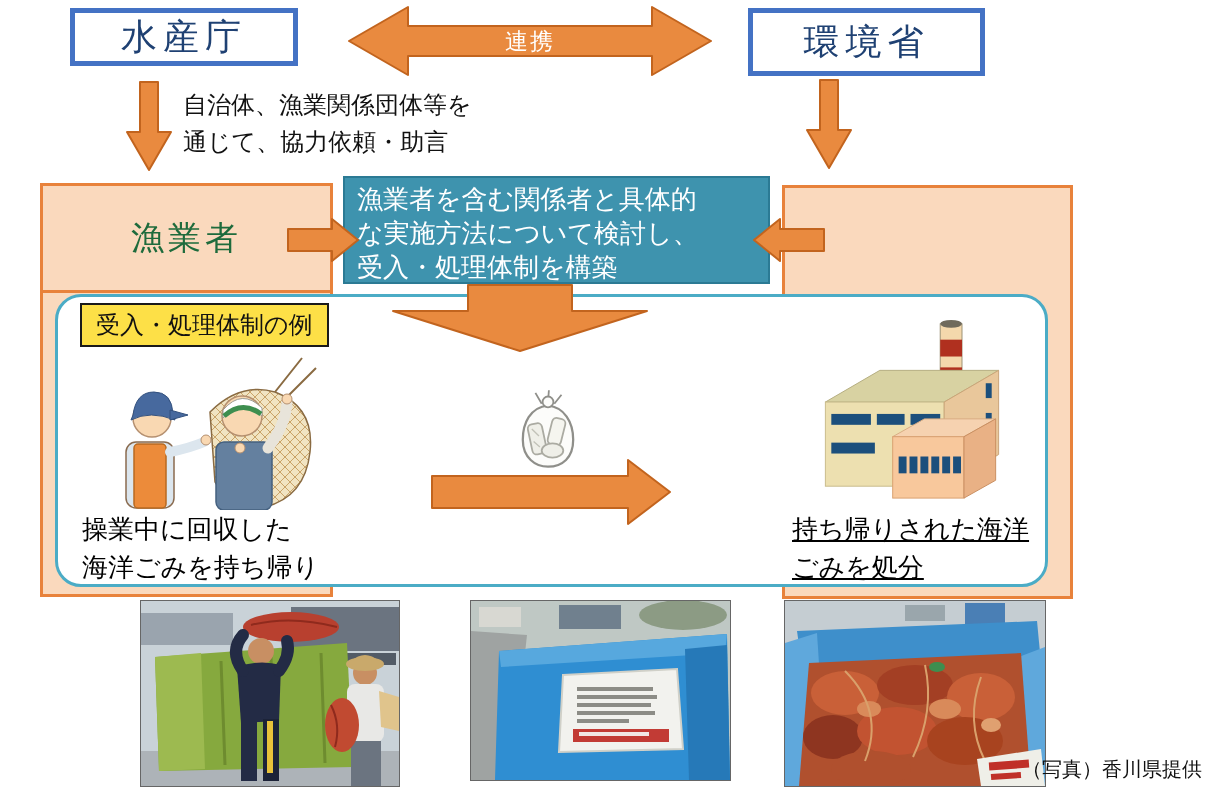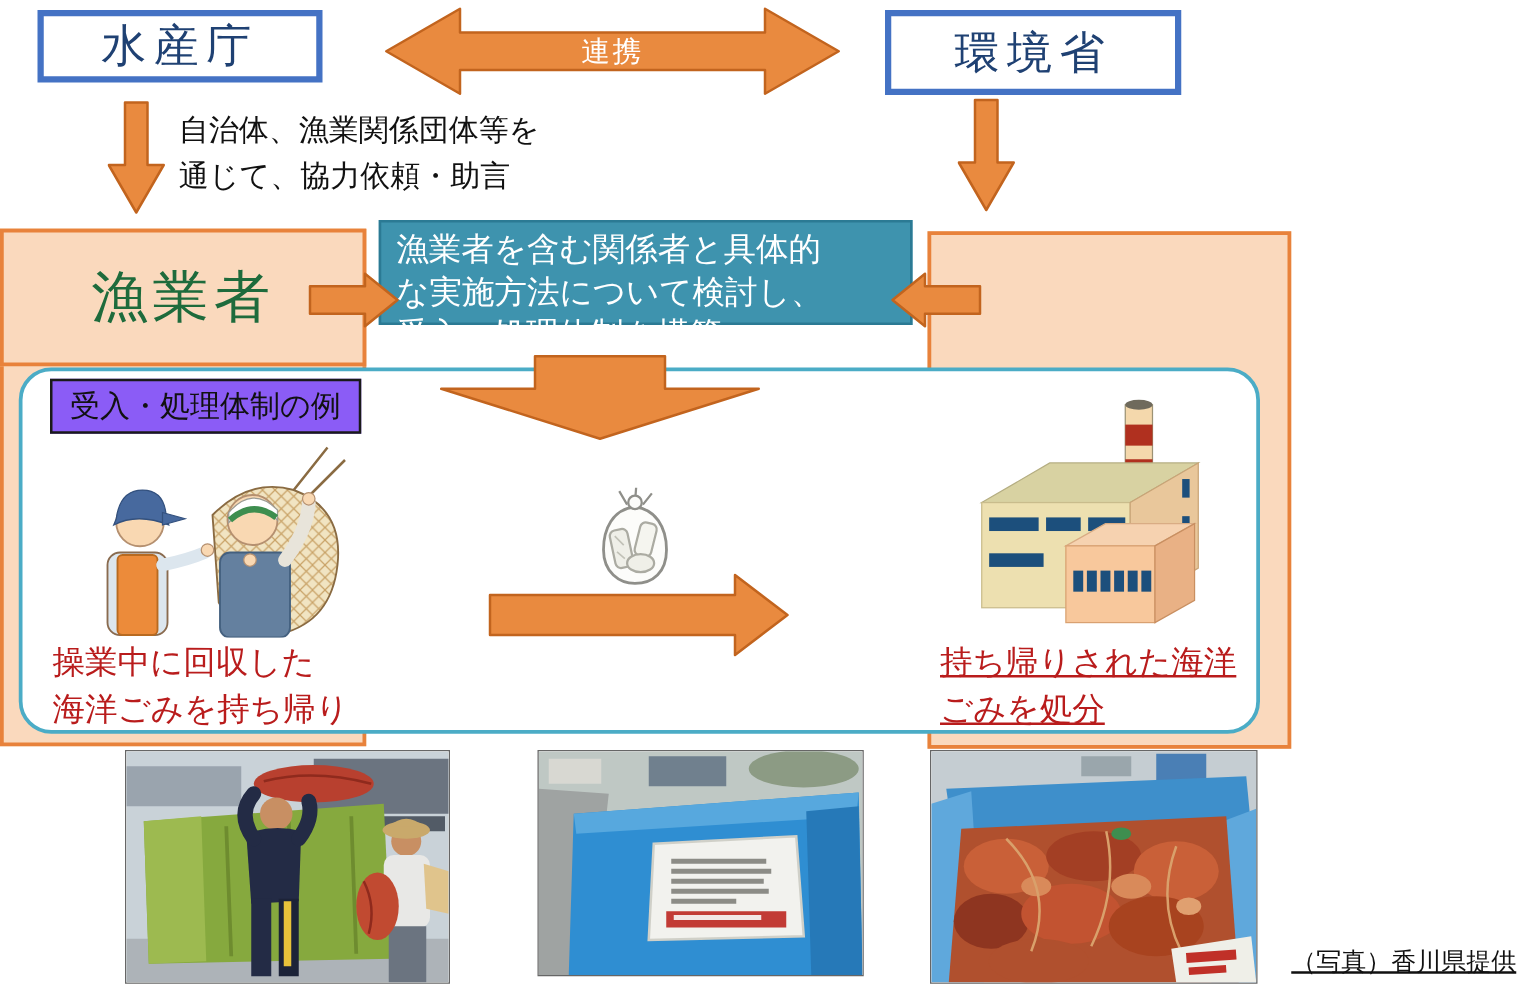--- a/index.html
+++ b/index.html
@@ -1,30 +1,30 @@
 <!DOCTYPE html>
 <html><head>
 <meta charset="utf-8">
 <style>
   html,body{margin:0;padding:0;background:#fff;}
   #canvas{position:relative;width:1220px;height:788px;background:#fff;overflow:hidden;
           font-family:"Liberation Sans", sans-serif;color:#111;}
-  .abs{position:absolute;box-sizing:border-box;}
+  .abs{position:absolute;box-sizing:border-box;margin-left:40px;}
   .preline{white-space:pre-line;}
   .agency-box{border:5px solid #4472C4;background:#fff;display:flex;align-items:center;justify-content:center;
               font-size:36px;letter-spacing:6px;color:#1F4173;font-weight:500;}
   .actor-panel{background:#FAD9BD;border:3px solid #E8823B;}
   .actor-box{background:#FAD9BD;border:3px solid #E8823B;display:flex;align-items:center;justify-content:center;
-             font-size:45px;letter-spacing:4px;color:#1E6B3C;font-weight:500;}
+             font-size:33px;letter-spacing:4px;color:#1E6B3C;font-weight:500;}
   .note{font-size:24px;color:#111;}
   .teal-box{background:#3E93AE;border:2px solid #2B7A94;color:#fff;font-size:26px;line-height:34px;
             padding:4px 12px;z-index:4;}
   .white-box{background:#fff;border:3px solid #4BACC6;border-radius:26px;z-index:3;}
-  .example-label{background:#8b5cf6;border:2px solid #1a1a1a;padding:4px 14px;font-size:24px;color:#111;z-index:4;}
-  .caption{font-size:26px;line-height:38px;color:#b91c1c;z-index:4;}
+  .example-label{background:#fde047;border:2px solid #1a1a1a;padding:4px 14px;font-size:24px;color:#111;z-index:4;}
+  .caption{font-size:26px;line-height:38px;color:#000000;z-index:4;}
   .coop-label{position:absolute;left:0;top:0;width:100%;height:100%;display:flex;align-items:center;
               justify-content:center;color:#fff;font-size:23px;letter-spacing:2px;padding-bottom:4px;}
   .z4{z-index:4;} .z5{z-index:5;}
   .photo{border:1px solid #666;overflow:hidden;}
   .credit{font-size:20px;color:#111;}
   svg{display:block;}
 </style>
 </head>
 <body>
 
@@ -63,21 +63,21 @@
 
   <div class="abs actor-panel" style="left:0;top:183px;width:293px;height:414px;"></div>
   <div class="abs actor-panel" style="left:742px;top:185px;width:291px;height:414px;"></div>
 
   <div class="abs actor-box" style="left:0;top:183px;width:293px;height:110px;">
     <span>漁業者</span>
   </div>
 
   <div class="abs white-box" style="left:15px;top:294px;width:993px;height:293px;"></div>
 
-  <div class="abs teal-box preline" style="left:303px;top:176px;width:427px;height:84px;">漁業者を含む関係者と具体的
+  <div class="abs teal-box preline" style="left:303px;top:176px;width:427px;height:108px;">漁業者を含む関係者と具体的
 な実施方法について検討し、
 受入・処理体制を構築</div>
 
   <div class="abs z5" style="left:246px;top:217px;width:74px;height:46px;">
     <svg width="74" height="46" viewBox="0 0 74 46" aria-hidden="true">
       <polygon points="2,12 46,12 46,2 72,23 46,44 46,34 2,34" fill="#E98A3F" stroke="#C2641E" stroke-width="2" stroke-linejoin="round"></polygon>
     </svg>
   </div>
   <div class="abs z5" style="left:712px;top:217px;width:74px;height:46px;">
     <svg width="74" height="46" viewBox="0 0 74 46" aria-hidden="true">
@@ -246,15 +246,15 @@
         <ellipse cx="206" cy="124" rx="10" ry="7" fill="#E0A070"></ellipse>
         <path d="M60,70 Q100,110 80,160 M140,64 Q150,110 128,156 M196,76 Q180,120 200,160" stroke="#D9A06B" stroke-width="2" fill="none"></path>
         <ellipse cx="152" cy="66" rx="8" ry="5" fill="#3E8E4F"></ellipse>
       </g>
       <polygon points="192,158 256,148 260,185 196,185" fill="#EFEFE8"></polygon>
       <rect x="204" y="160" width="40" height="8" transform="rotate(-4 224 164)" fill="#C03028"></rect>
       <rect x="206" y="172" width="30" height="6" transform="rotate(-4 221 175)" fill="#C03028"></rect>
     </svg>
   </div>
 
-  <div class="abs credit" style="right:7px;top:756px;text-decoration:underline;">（写真）香川県提供</div>
+  <div class="abs credit" style="right:18px;top:756px;">（写真）香川県提供</div>
 
 </div>
 
 </body></html>

